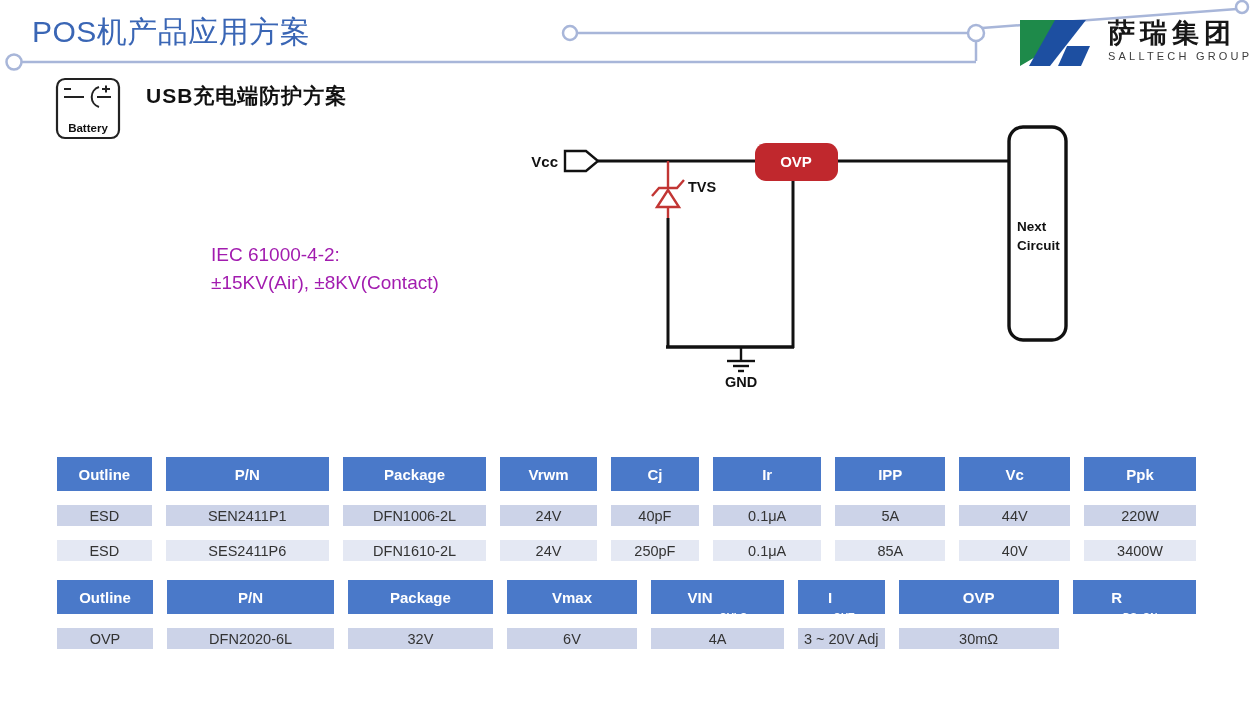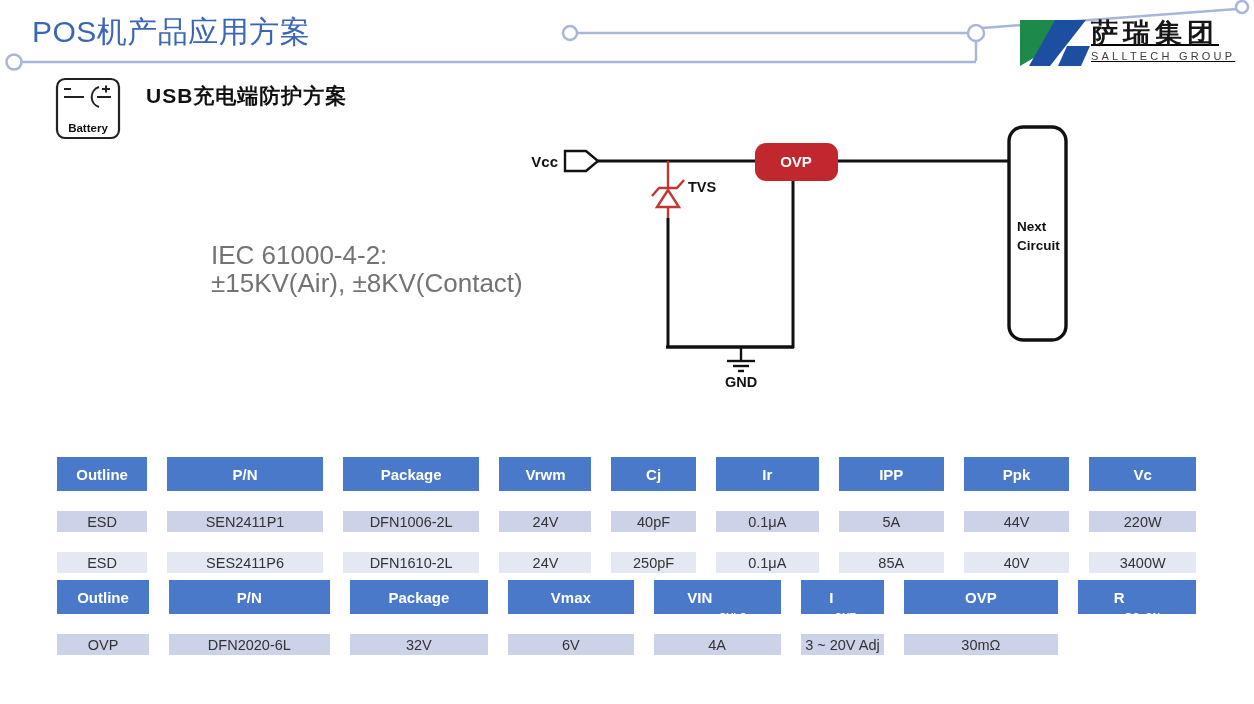--- a/index.html
+++ b/index.html
@@ -11,28 +11,28 @@
   .slide-title{
     left:32px;top:12px;font-size:30px;font-weight:normal;color:#3a66b5;
     letter-spacing:0.5px;
   }
   .bg-svg{left:0;top:0;width:1254px;height:704px;pointer-events:none;}
   .section-heading{
     left:146px;top:82px;font-size:21px;font-weight:bold;color:#111;
     letter-spacing:1px;
   }
   .iec-note{
-    left:211px;top:241px;font-size:26px;color:#737373;line-height:28px;
+    left:211px;top:241px;font-size:19px;color:#a21caf;line-height:28px;
   }
   .logo{left:1018px;top:18px;display:flex;align-items:flex-start;}
-  .logo-text{margin-left:1px;text-decoration:underline;}
+  .logo-text{margin-left:18px;}
   .logo-cn{font-size:27px;font-weight:bold;color:#161616;letter-spacing:5px;line-height:30px;}
   .logo-en{font-size:11px;color:#3c3c3c;letter-spacing:3.2px;margin-top:2px;}
   
-  .spec-table{position:absolute;left:57px;width:1139px;display:grid;gap:20px;background:#ffffff;}
+  .spec-table{position:absolute;left:57px;width:1139px;display:grid;gap:14px;background:#ffffff;}
   .spec-table .th{
     background:#4a79c9;color:#ffffff;font-weight:bold;font-size:15px;
     display:flex;align-items:center;justify-content:center;height:34px;
   }
   .spec-table .td{
     color:#333;font-size:14.5px;display:flex;align-items:center;justify-content:center;height:21px;
   }
   .spec-table .r0{background:#ccd3e8;}
   .spec-table .r1{background:#e4e8f3;}
   .spec-table sub{font-size:10px;font-weight:bold;margin-left:1px;margin-top:41px;}
@@ -125,22 +125,22 @@
 </div>
 
 <div id="table-0" class="spec-table">
     <div class="th">Outline</div>
     <div class="th">P/N</div>
     <div class="th">Package</div>
     <div class="th">Vrwm</div>
     <div class="th">Cj</div>
     <div class="th">Ir</div>
     <div class="th">IPP</div>
+    <div class="th">Vc</div>
     <div class="th">Ppk</div>
-    <div class="th">Vc</div>
     <div class="td r0">ESD</div>
     <div class="td r0">SEN2411P1</div>
     <div class="td r0">DFN1006-2L</div>
     <div class="td r0">24V</div>
     <div class="td r0">40pF</div>
     <div class="td r0">0.1μA</div>
     <div class="td r0">5A</div>
     <div class="td r0">44V</div>
     <div class="td r0">220W</div>
     <div class="td r1">ESD</div>

